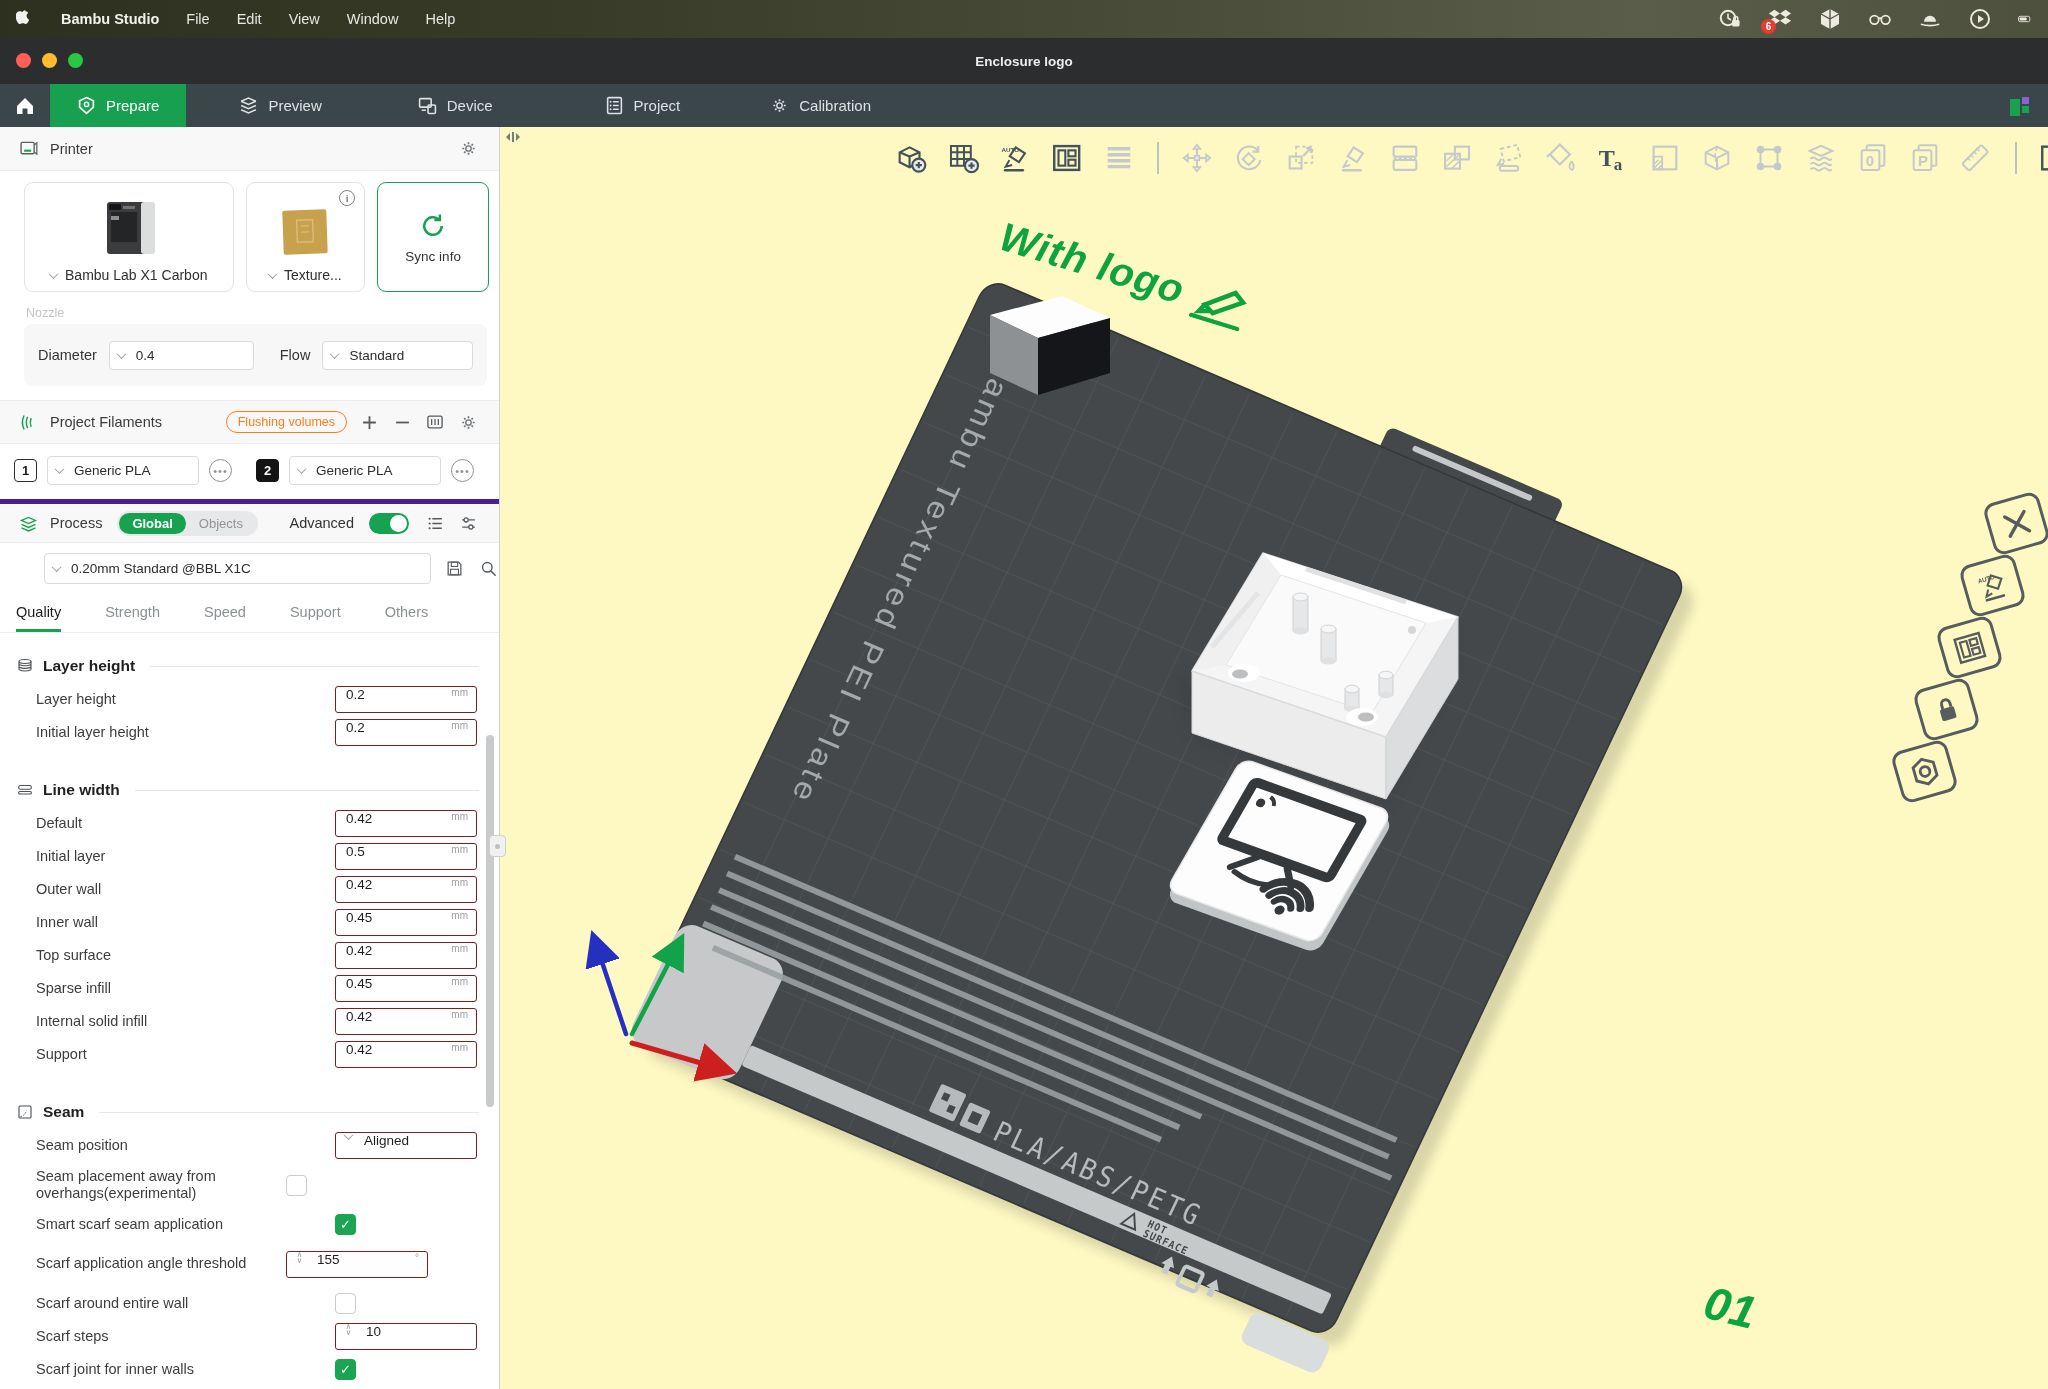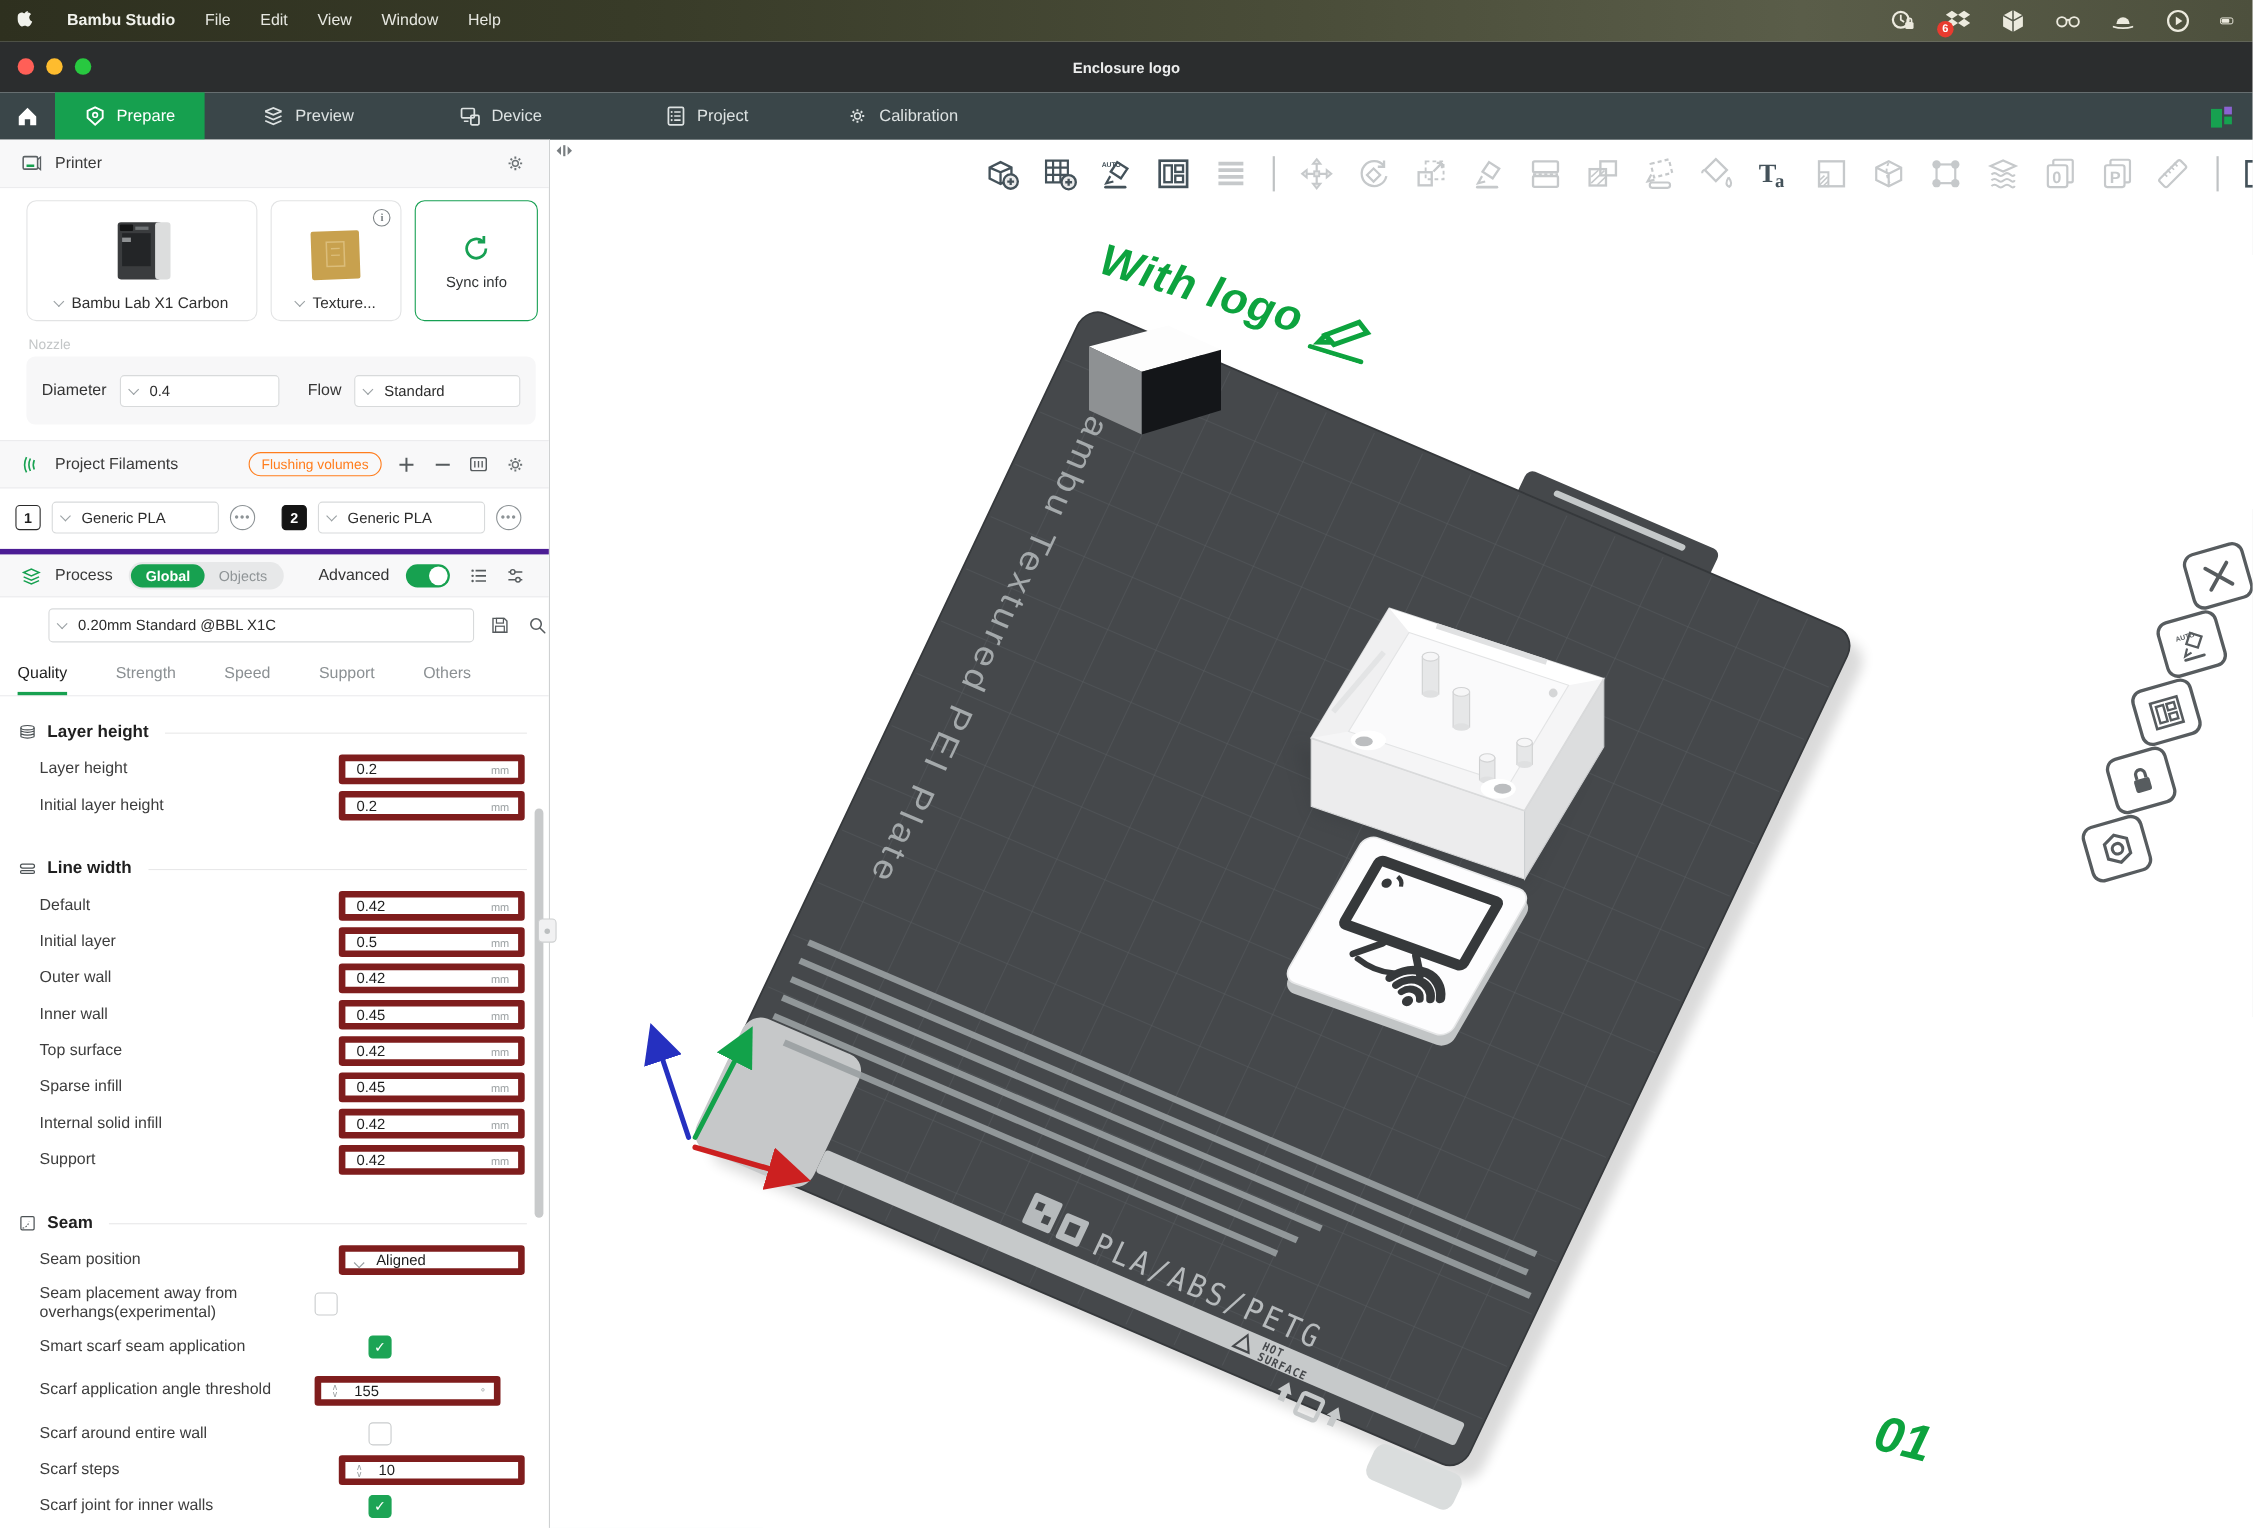--- a/index.html
+++ b/index.html
@@ -1,18 +1,18 @@
 <!DOCTYPE html>
 <html><head>
 <meta charset="utf-8">
 <style>
 *{margin:0;padding:0;box-sizing:border-box}
 html,body{width:2048px;height:1389px;overflow:hidden}
 body{font-family:"Liberation Sans","DejaVu Sans",sans-serif;background:#eaebeb}
-.screen{position:relative;width:2048px;height:1389px;overflow:hidden;background:#ffffff}
+.screen{position:relative;width:2048px;height:1389px;overflow:hidden;background:#fef9c3}
 
 
 .menubar{position:absolute;top:0;left:0;right:0;height:38px;display:flex;align-items:center;padding:0 16px;gap:27px;color:#f1f2ec;font-size:14.5px;background:linear-gradient(90deg,#2e301f 0%,#383b28 28%,#4a4d39 58%,#5a5d49 80%,#4d503d 100%)}
 .menubar .app{font-weight:bold}
 .mitem{opacity:.95}
 .mstat{margin-left:auto;display:flex;gap:26px;align-items:center}
 .mstat .mi{position:relative;width:24px;height:24px;display:flex;align-items:center;justify-content:center}
 .badge{position:absolute;left:-7px;bottom:-3px;background:#e83b2f;color:#fff;font-size:10px;font-weight:bold;width:15px;height:15px;border-radius:50%;display:flex;align-items:center;justify-content:center}
 
 
@@ -78,21 +78,21 @@
 .ptab.on{color:#1d1d1d;font-weight:normal;border-bottom:3px solid #17a150}
 
 
 .grp{margin-top:16px}
 .ghead{display:flex;align-items:center;gap:9px;padding:0 20px 0 16px;height:34px}
 .ghead b{font-size:15.5px;color:#1f1f1f}
 .ghead .line{flex:1;height:1px;background:#e8e8e9;margin-left:6px}
 .row{display:flex;align-items:center;min-height:33px;padding:0 22px 0 36px}
 .row .lbl{flex:1;font-size:14.5px;color:#3d3d3d;line-height:1.18;padding-right:8px}
 .col2{width:142px;flex:none;display:flex;align-items:center}
-.field{width:169px;height:27px;border:6px solid #7f1d1d;border-radius:3px;background:#fff;display:flex;align-items:flex-end}
+.field{width:142px;height:27px;border:1px solid #7f1d1d;border-radius:3px;background:#fff;display:flex;align-items:flex-start}
 .field .val{flex:1;padding-left:10px;font-size:13.5px;color:#1e1e1e}
 .field .unit{color:#9ba0a2;font-size:10px;padding-right:8px}
 .field .chev{margin-left:9px;margin-right:2px}
 .spin{width:20px;display:flex;flex-direction:column;align-items:center;justify-content:center;color:#9ba0a2;font-size:8px;line-height:.8;border-right:0;padding-left:5px}
 .cb{width:21px;height:21px;border-radius:4px;border:1.4px solid #c9cccd;background:#fff}
 .cb.on{background:#1ca455;border-color:#1ca455;display:flex;align-items:center;justify-content:center;color:#fff;font-size:13px;font-weight:bold}
 .vscroll{position:absolute;right:5px;top:608px;width:8px;height:372px;border-radius:4px;background:#c8cacb}
 
 
 .toolbar{position:absolute;left:893px;top:13px;display:flex;gap:16px;align-items:center}

